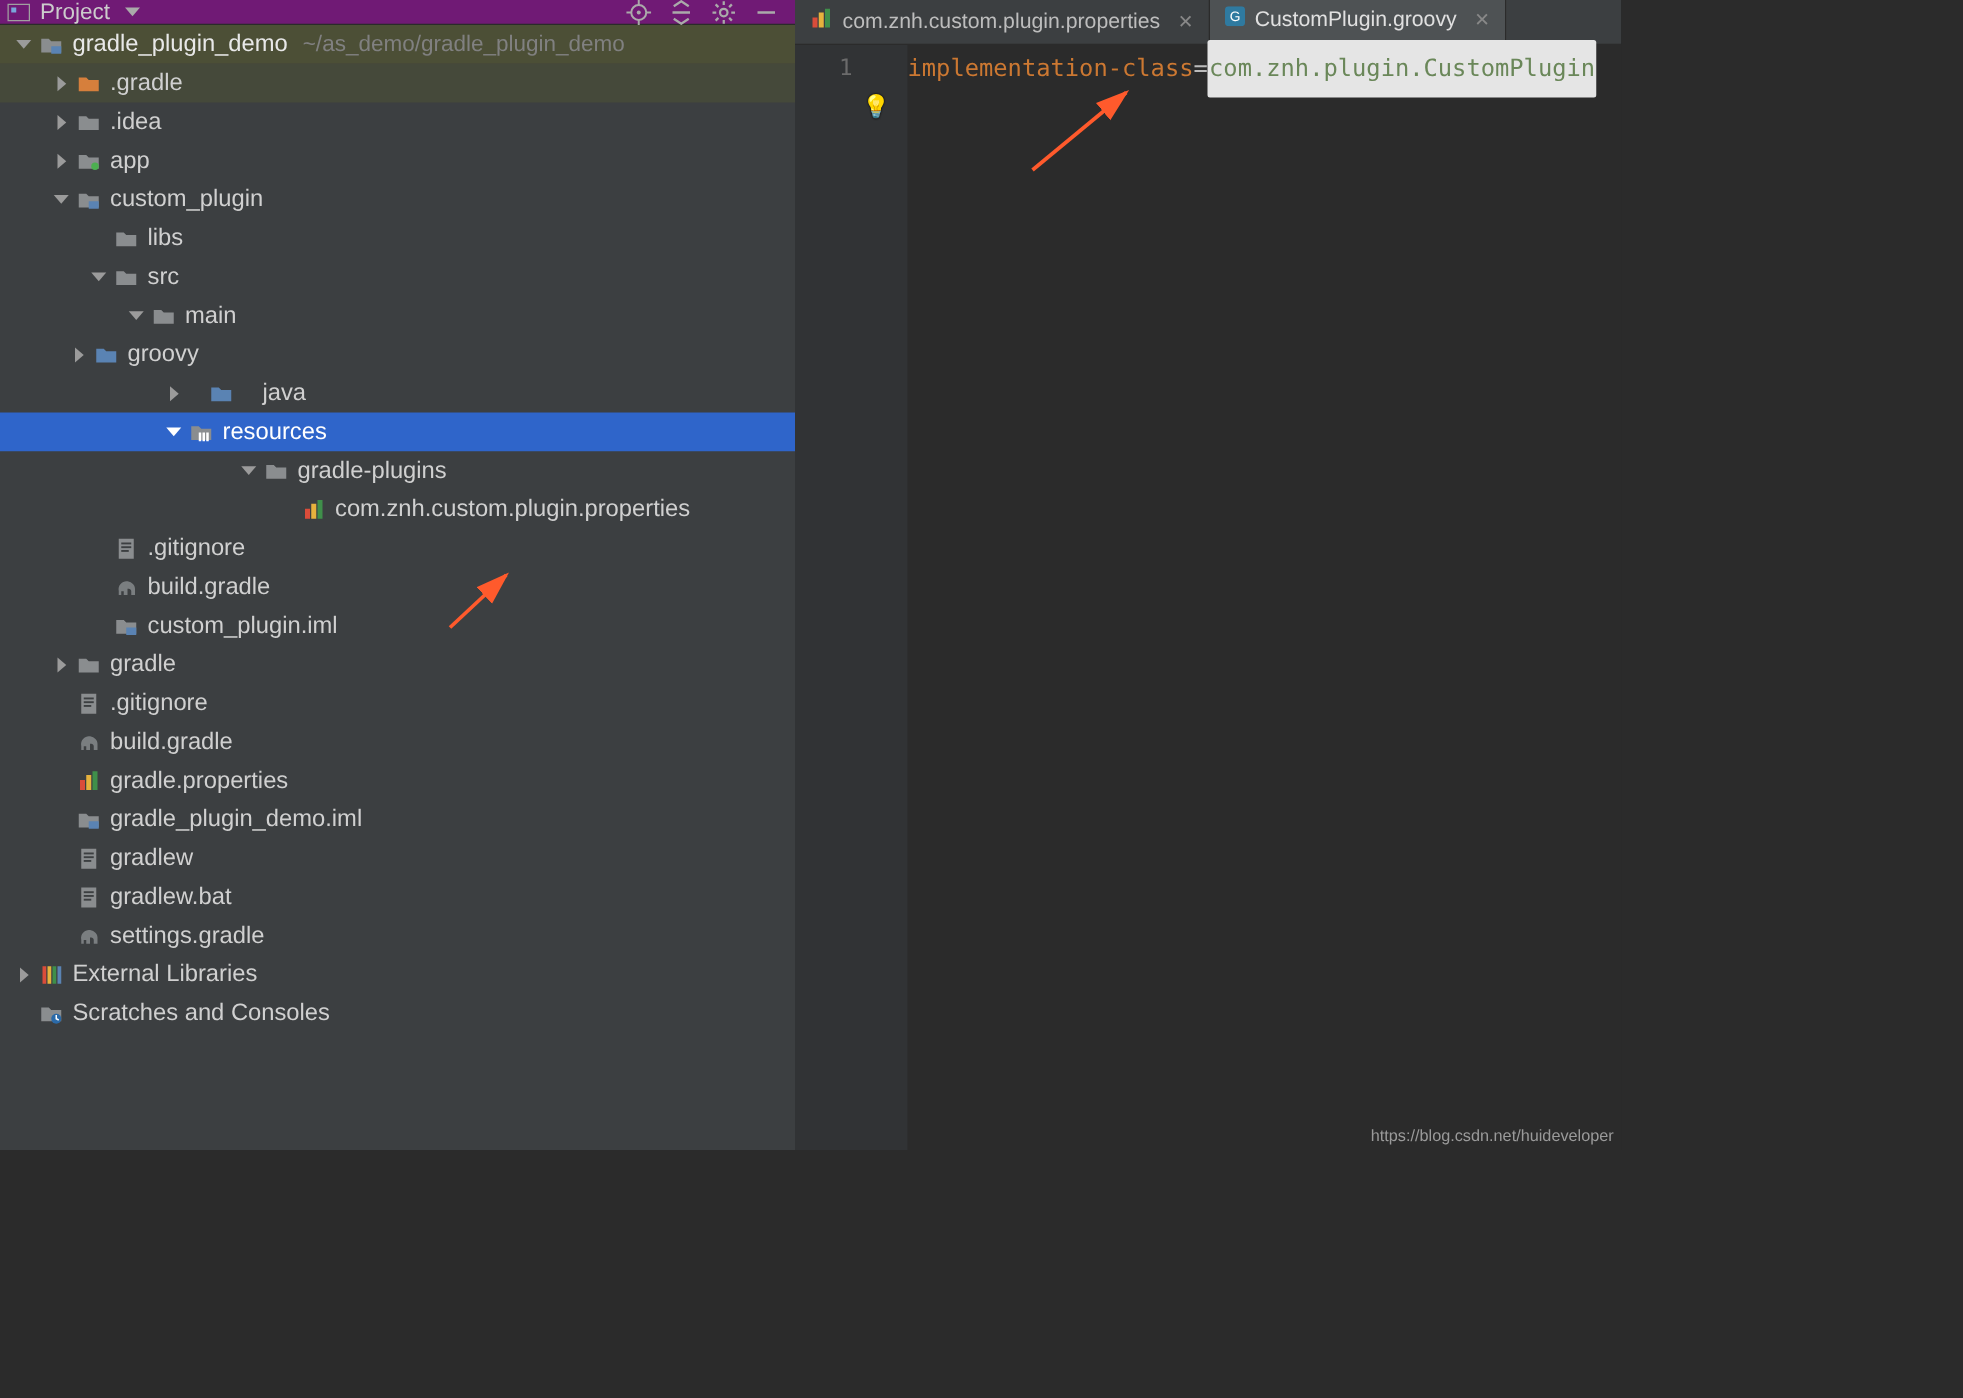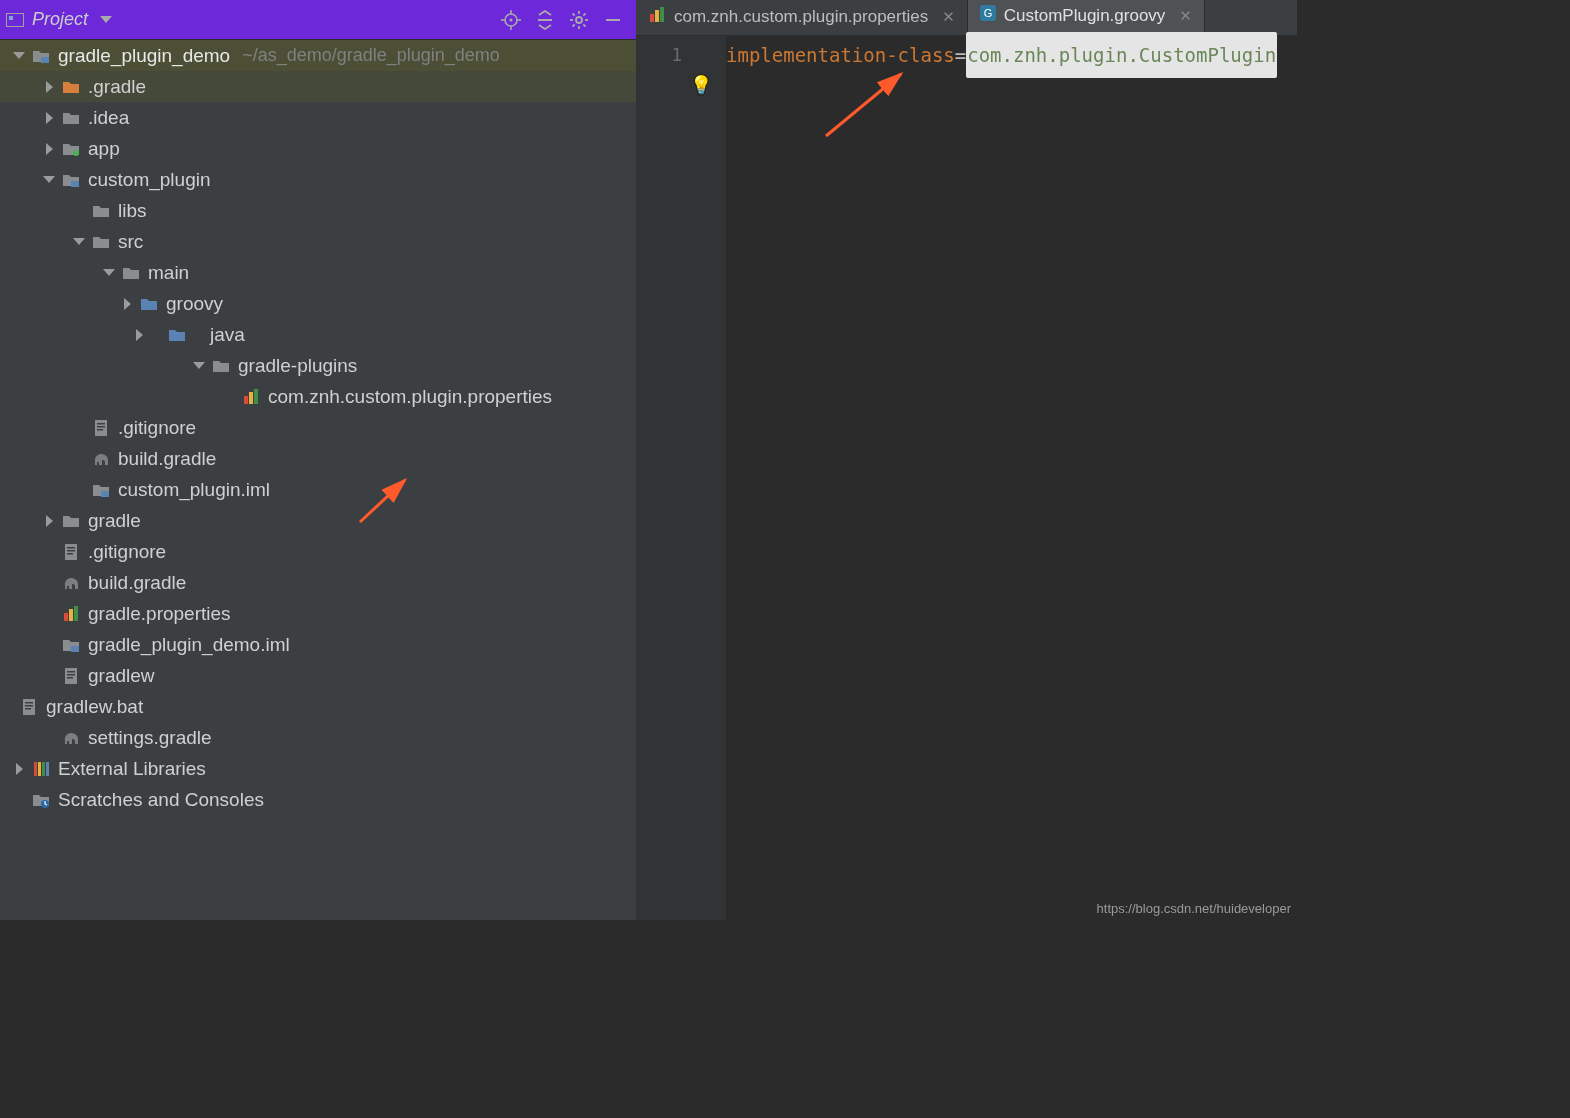--- a/index.html
+++ b/index.html
@@ -19,28 +19,27 @@
   }
   
   .project-panel {
     width: 636px;
     height: 100%;
     background: #3c3f41;
     display: flex;
     flex-direction: column;
   }
   .project-header {
-    height: 40px;
-    background: #6d28d9;
+    height: 20px;
+    background: #701a75;
     border-bottom: 1px solid #2b2b2b;
     display: flex;
     align-items: center;
     padding: 0 6px;
     color: #cccccc;
-    font-style: italic;
   }
   .project-title {
     display: flex;
     align-items: center;
     gap: 8px;
     font-size: 18px;
     cursor: pointer;
   }
   .project-title .mini-icon {
     width: 18px; height: 14px;
@@ -311,41 +310,55 @@
           <span class="toggle">
             <span class="tri-down"></span>
           </span>
           <span class="file-icon">
             <svg width="18" height="18" viewBox="0 0 18 18">
               <path class="f-folder" d="M1 4h6l2 2h8v9H1z"></path>
             </svg>
           </span>
           <span class="label">main</span>
         </div>
-        <div class="tree-row" style="padding-left: 120px;">
+        <div class="tree-row" style="padding-left: 56px;">
           <span class="toggle">
             <span class="tri-right"></span>
           </span>
           <span class="file-icon">
             <svg width="18" height="18" viewBox="0 0 18 18">
               <path class="f-folderblue" d="M1 4h6l2 2h8v9H1z"></path>
             </svg>
           </span>
           <span class="label">groovy</span>
         </div>
         <div class="tree-row" style="padding-left: 132px; gap: 16px;">
           <span class="toggle">
             <span class="tri-right"></span>
           </span>
           <span class="file-icon">
             <svg width="18" height="18" viewBox="0 0 18 18">
               <path class="f-folderblue" d="M1 4h6l2 2h8v9H1z"></path>
             </svg>
           </span>
           <span class="label">java</span>
+        </div>
+        <div class="tree-row selected" style="padding-left: 132px;">
+          <span class="toggle">
+            <span class="tri-down"></span>
+          </span>
+          <span class="file-icon">
+            <svg width="18" height="18" viewBox="0 0 18 18">
+              <path class="f-resources" d="M1 4h6l2 2h8v9H1z"></path>
+              <rect x="10" y="9" width="2" height="7" fill="#ffffff"></rect>
+              <rect x="13" y="9" width="2" height="7" fill="#ffffff"></rect>
+              <rect x="7" y="9" width="2" height="7" fill="#ffffff"></rect>
+            </svg>
+          </span>
+          <span class="label">resources</span>
         </div>
         <div class="tree-row" style="padding-left: 192px;">
           <span class="toggle">
             <span class="tri-down"></span>
           </span>
           <span class="file-icon">
             <svg width="18" height="18" viewBox="0 0 18 18">
               <path class="f-folder" d="M1 4h6l2 2h8v9H1z"></path>
             </svg>
           </span>
@@ -451,21 +464,21 @@
           <span class="file-icon">
             <svg width="18" height="18" viewBox="0 0 18 18">
               <rect x="3" y="1" width="12" height="16" fill="#8a8d8f"></rect>
               <rect x="5" y="4" width="8" height="1.5" fill="#3c3f41"></rect>
               <rect x="5" y="7" width="8" height="1.5" fill="#3c3f41"></rect>
               <rect x="5" y="10" width="6" height="1.5" fill="#3c3f41"></rect>
             </svg>
           </span>
           <span class="label">gradlew</span>
         </div>
-        <div class="tree-row" style="">
+        <div class="tree-row" style="padding-left: 42px;">
           <span class="toggle"></span>
           <span class="file-icon">
             <svg width="18" height="18" viewBox="0 0 18 18">
               <rect x="3" y="1" width="12" height="16" fill="#8a8d8f"></rect>
               <rect x="5" y="4" width="8" height="1.5" fill="#3c3f41"></rect>
               <rect x="5" y="7" width="8" height="1.5" fill="#3c3f41"></rect>
               <rect x="5" y="10" width="6" height="1.5" fill="#3c3f41"></rect>
             </svg>
           </span>
           <span class="label">gradlew.bat</span>

